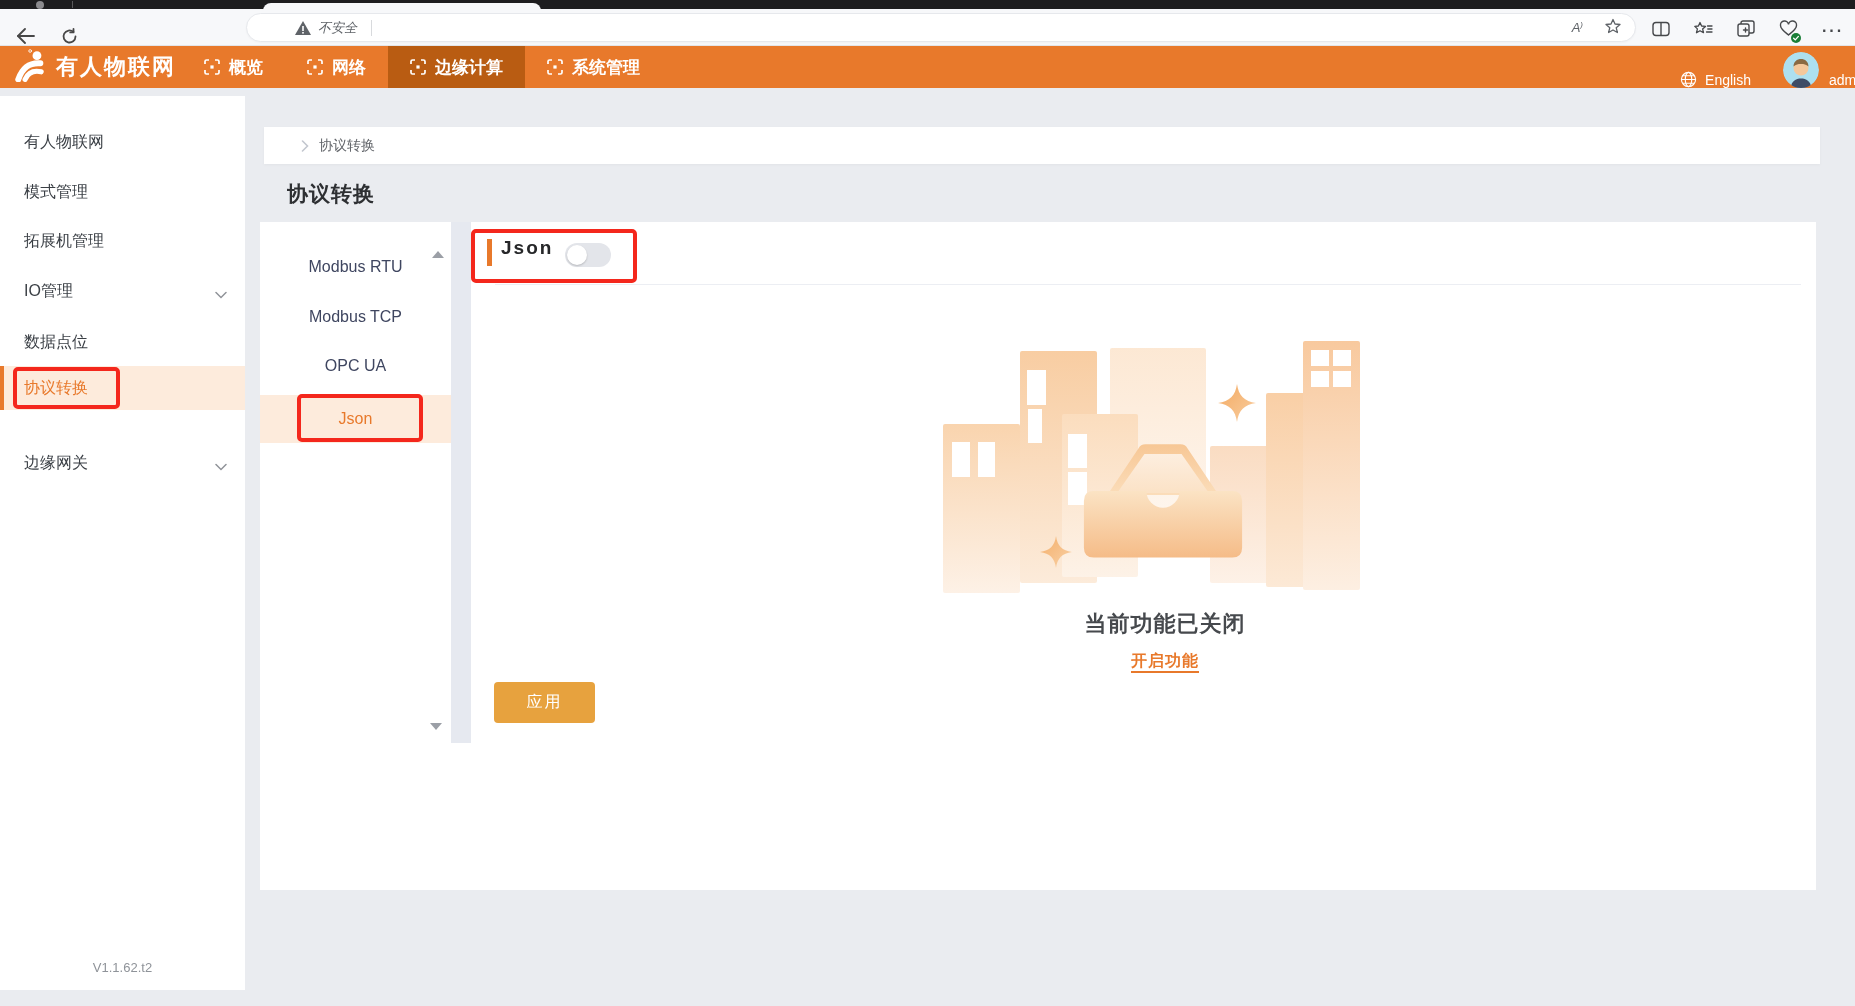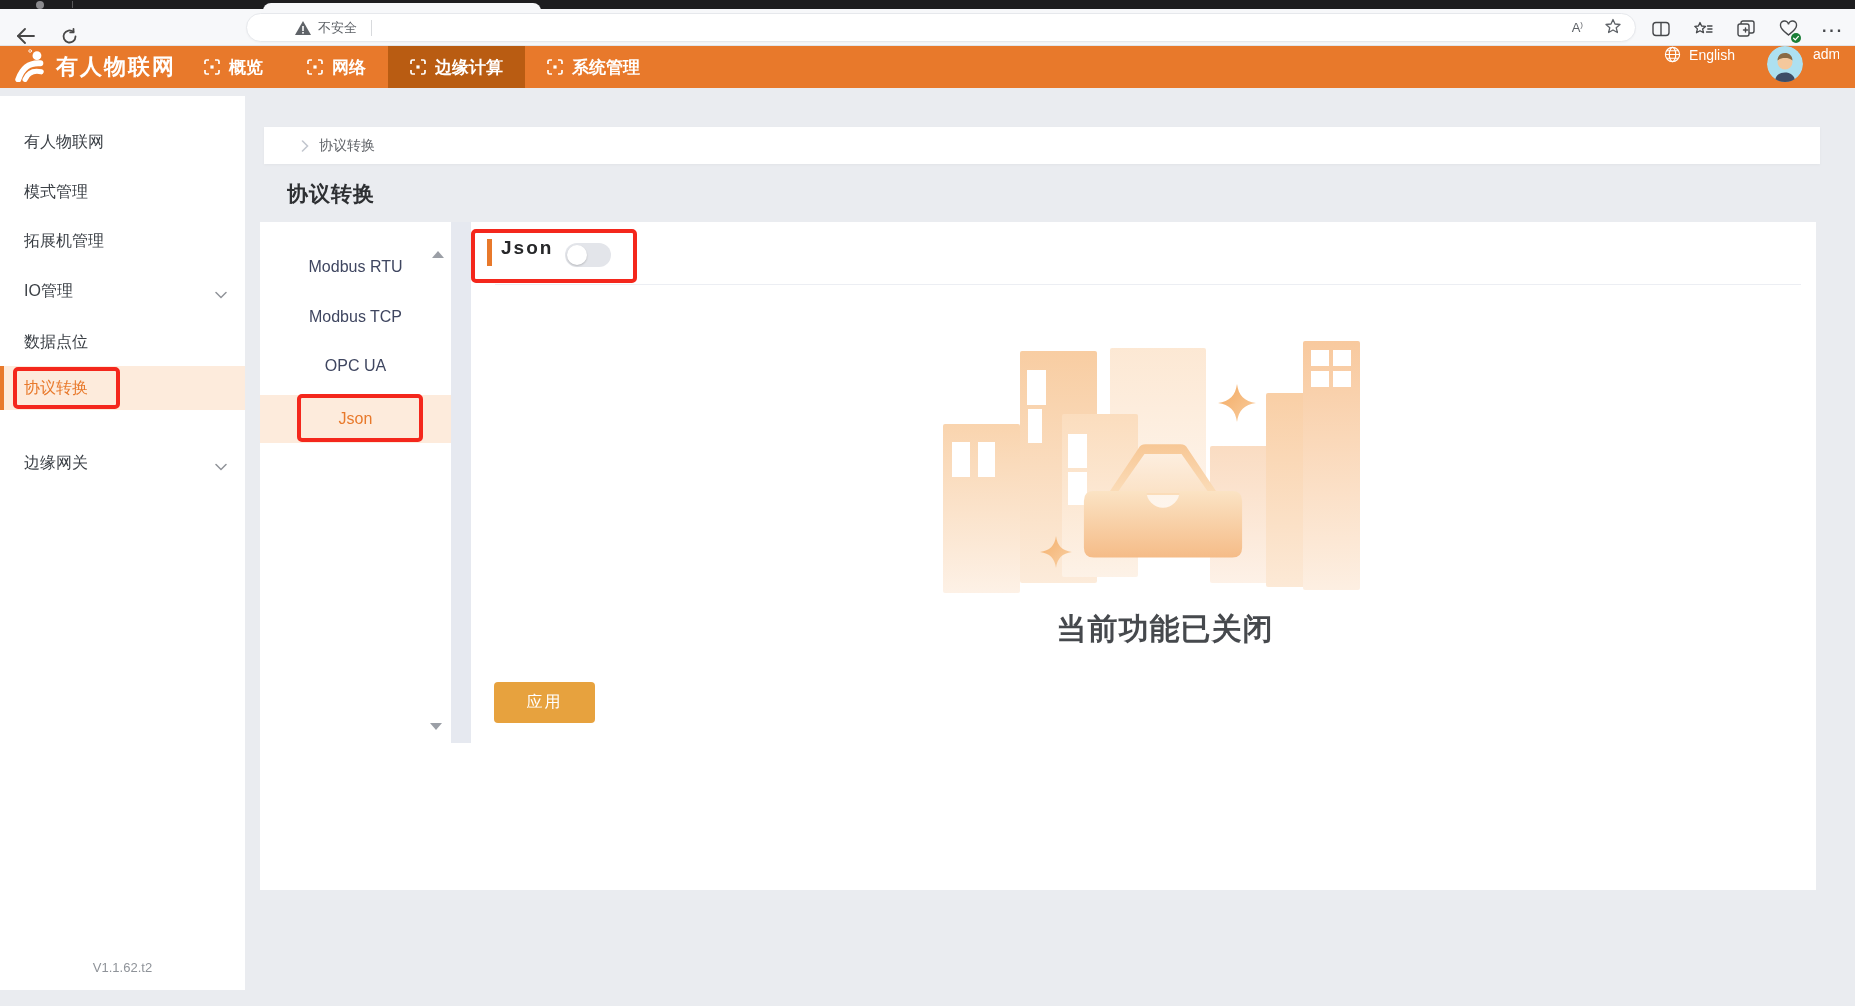--- a/index.html
+++ b/index.html
@@ -9,36 +9,36 @@
 
   
   .tabstrip { left:0; top:0; width:1855px; height:9px; background:#1d1d1f; }
   .tab-dot { left:36px; top:1px; width:8px; height:8px; border-radius:50%; background:#8b8b8e; }
   .tab-sep { left:72px; top:1px; width:1px; height:7px; background:#5a5a5c; }
   .tab-sliver { left:263px; top:3px; width:278px; height:8px; background:#f7f8fa; border-radius:8px 8px 0 0; }
 
   
   .toolbar { left:0; top:9px; width:1855px; height:37px; background:#f7f8fa; border-bottom:1px solid #e3e5e9; }
   .tool-btn { top:14px; width:26px; height:26px; display:flex; align-items:center; justify-content:center; color:#474747; }
-  .urlpill { left:246px; top:4px; width:1390px; height:29px; background:#ffffff; border:1px solid #e6e8ec; border-radius:15px; display:flex; align-items:center; box-shadow:0 1px 2px rgba(0,0,0,.03); }
+  .urlpill { left:246px; top:4px; width:1390px; height:29px; background:#ffffff; border:1px solid #e6e8ec; border-radius:15px; display:flex; align-items:center; box-shadow:0 1px 2px rgba(0,0,0,.03);font-style:italic; }
   .warn { margin-left:48px; display:flex; align-items:center; }
   .sec-label { margin-left:7px; font-size:13px; color:#5f6368; }
   .pill-sep { margin:0 14px; width:1px; height:16px; background:#d8dadd; }
   .url-text { font-size:13.5px; color:#27292d; letter-spacing:.1px; white-space:nowrap; }
   .pill-right { margin-left:auto; margin-right:14px; display:flex; align-items:center; gap:22px; color:#5f6368; }
   .browser-icons { top:11px; display:flex; align-items:center; gap:24px; color:#46484b; }
 
   
   .navbar { left:0; top:46px; width:1855px; height:42px; background:#E8792B; display:flex; align-items:stretch; color:#fff; }
   .brand { display:flex; align-items:center; padding-left:14px; width:270px; }
   .brand-text { font-size:22px; font-weight:bold; letter-spacing:2px; margin-left:8px; white-space:nowrap; }
   .nav-items { display:flex; align-items:stretch; margin-left:-88px; }
   .nav-item { display:flex; align-items:center; gap:9px; padding:0 22px; font-size:17px; font-weight:bold; cursor:pointer; white-space:nowrap; }
   .nav-item.active { background:#B95C12; }
-  .nav-right { margin-left:auto; display:flex; align-items:flex-start; gap:10px; padding-right:16px; }
+  .nav-right { margin-left:auto; display:flex; align-items:flex-end; gap:10px; padding-right:0; }
   .lang { display:flex; align-items:center; gap:8px; font-size:14px; margin-right:22px; }
   .avatar { width:36px; height:36px; border-radius:50%; overflow:hidden; flex:0 0 auto; }
   .username { font-size:14px; width:26px; overflow:hidden; white-space:nowrap; }
 
   
   .sidebar { left:0; top:96px; width:245px; height:894px; background:#ffffff; }
   .side-item { position:absolute; left:0; width:245px; height:44px; display:flex; align-items:center; padding-left:24px; font-size:16px; color:#3a3f45; cursor:pointer; }
   .side-item .chev { position:absolute; right:18px; top:16px; }
   .side-item.active { background:#FDEBDC; border-left:4px solid #E8792B; padding-left:20px; color:#E8792B; }
   .version { position:absolute; left:0; top:864px; width:245px; text-align:center; font-size:13px; color:#8f9399; }
@@ -63,21 +63,21 @@
   .toggle .knob { position:absolute; left:2px; top:2px; width:20px; height:20px; border-radius:50%; background:#fff; box-shadow:0 1px 2px rgba(0,0,0,.2); }
   .divider { left:495px; top:284px; width:1306px; height:1px; background:#ECEEF3; }
 
   
   .annot { border:4px solid #F4271C; border-radius:5px; z-index:40; pointer-events:none; }
 
   
   .building { position:absolute; border-radius:2px; }
   .bwin { position:absolute; background:#ffffff; }
   .estar { position:absolute; }
-  .empty-title { left:975px; top:609px; width:380px; text-align:center; font-size:30px; font-weight:bold; color:#46494d; letter-spacing:1px; }
+  .empty-title { left:975px; top:609px; width:380px; text-align:center; font-size:22px; font-weight:bold; color:#46494d; letter-spacing:1px; }
   .empty-link { left:975px; top:651px; width:380px; text-align:center; }
   .empty-link a { font-size:16px; color:#E8792B; font-weight:bold; text-decoration:none; border-bottom:2px solid #E8792B; padding-bottom:2px; letter-spacing:1px; cursor:pointer; }
   .apply-btn { left:494px; top:682px; width:101px; height:41px; background:#E7A23E; border:none; border-radius:4px; color:#fff; font-size:16px; font-family:inherit; cursor:pointer; letter-spacing:2px; }
 </style>
 </head>
 <body>
 
 <div class="screen">
 
   <div class="abs tabstrip">
@@ -343,20 +343,21 @@
           <linearGradient id="gStar2" x1="0" y1="0" x2="1" y2="1">
             <stop offset="0" stop-color="#F4AE69"></stop>
             <stop offset="1" stop-color="#F9D2A8"></stop>
           </linearGradient>
         </defs>
       <path d="M18 0 C19.5 11 25 16.5 36 18 C25 19.5 19.5 25 18 36 C16.5 25 11 19.5 0 18 C11 16.5 16.5 11 18 0 Z" fill="url(#gStar2)"></path>
     </svg>
   </div>
 
   <div class="abs empty-title">当前功能已关闭</div>
+  <div class="abs empty-link"><a>开启功能</a></div>
 
   <button class="abs apply-btn">应用</button>
 
   <div class="abs annot" style="left:13px;top:367px;width:107px;height:42px"></div>
   <div class="abs annot" style="left:297px;top:394px;width:126px;height:48px"></div>
   <div class="abs annot" style="left:471px;top:229px;width:166px;height:54px"></div>
 
 </div>
 
 </body></html>

